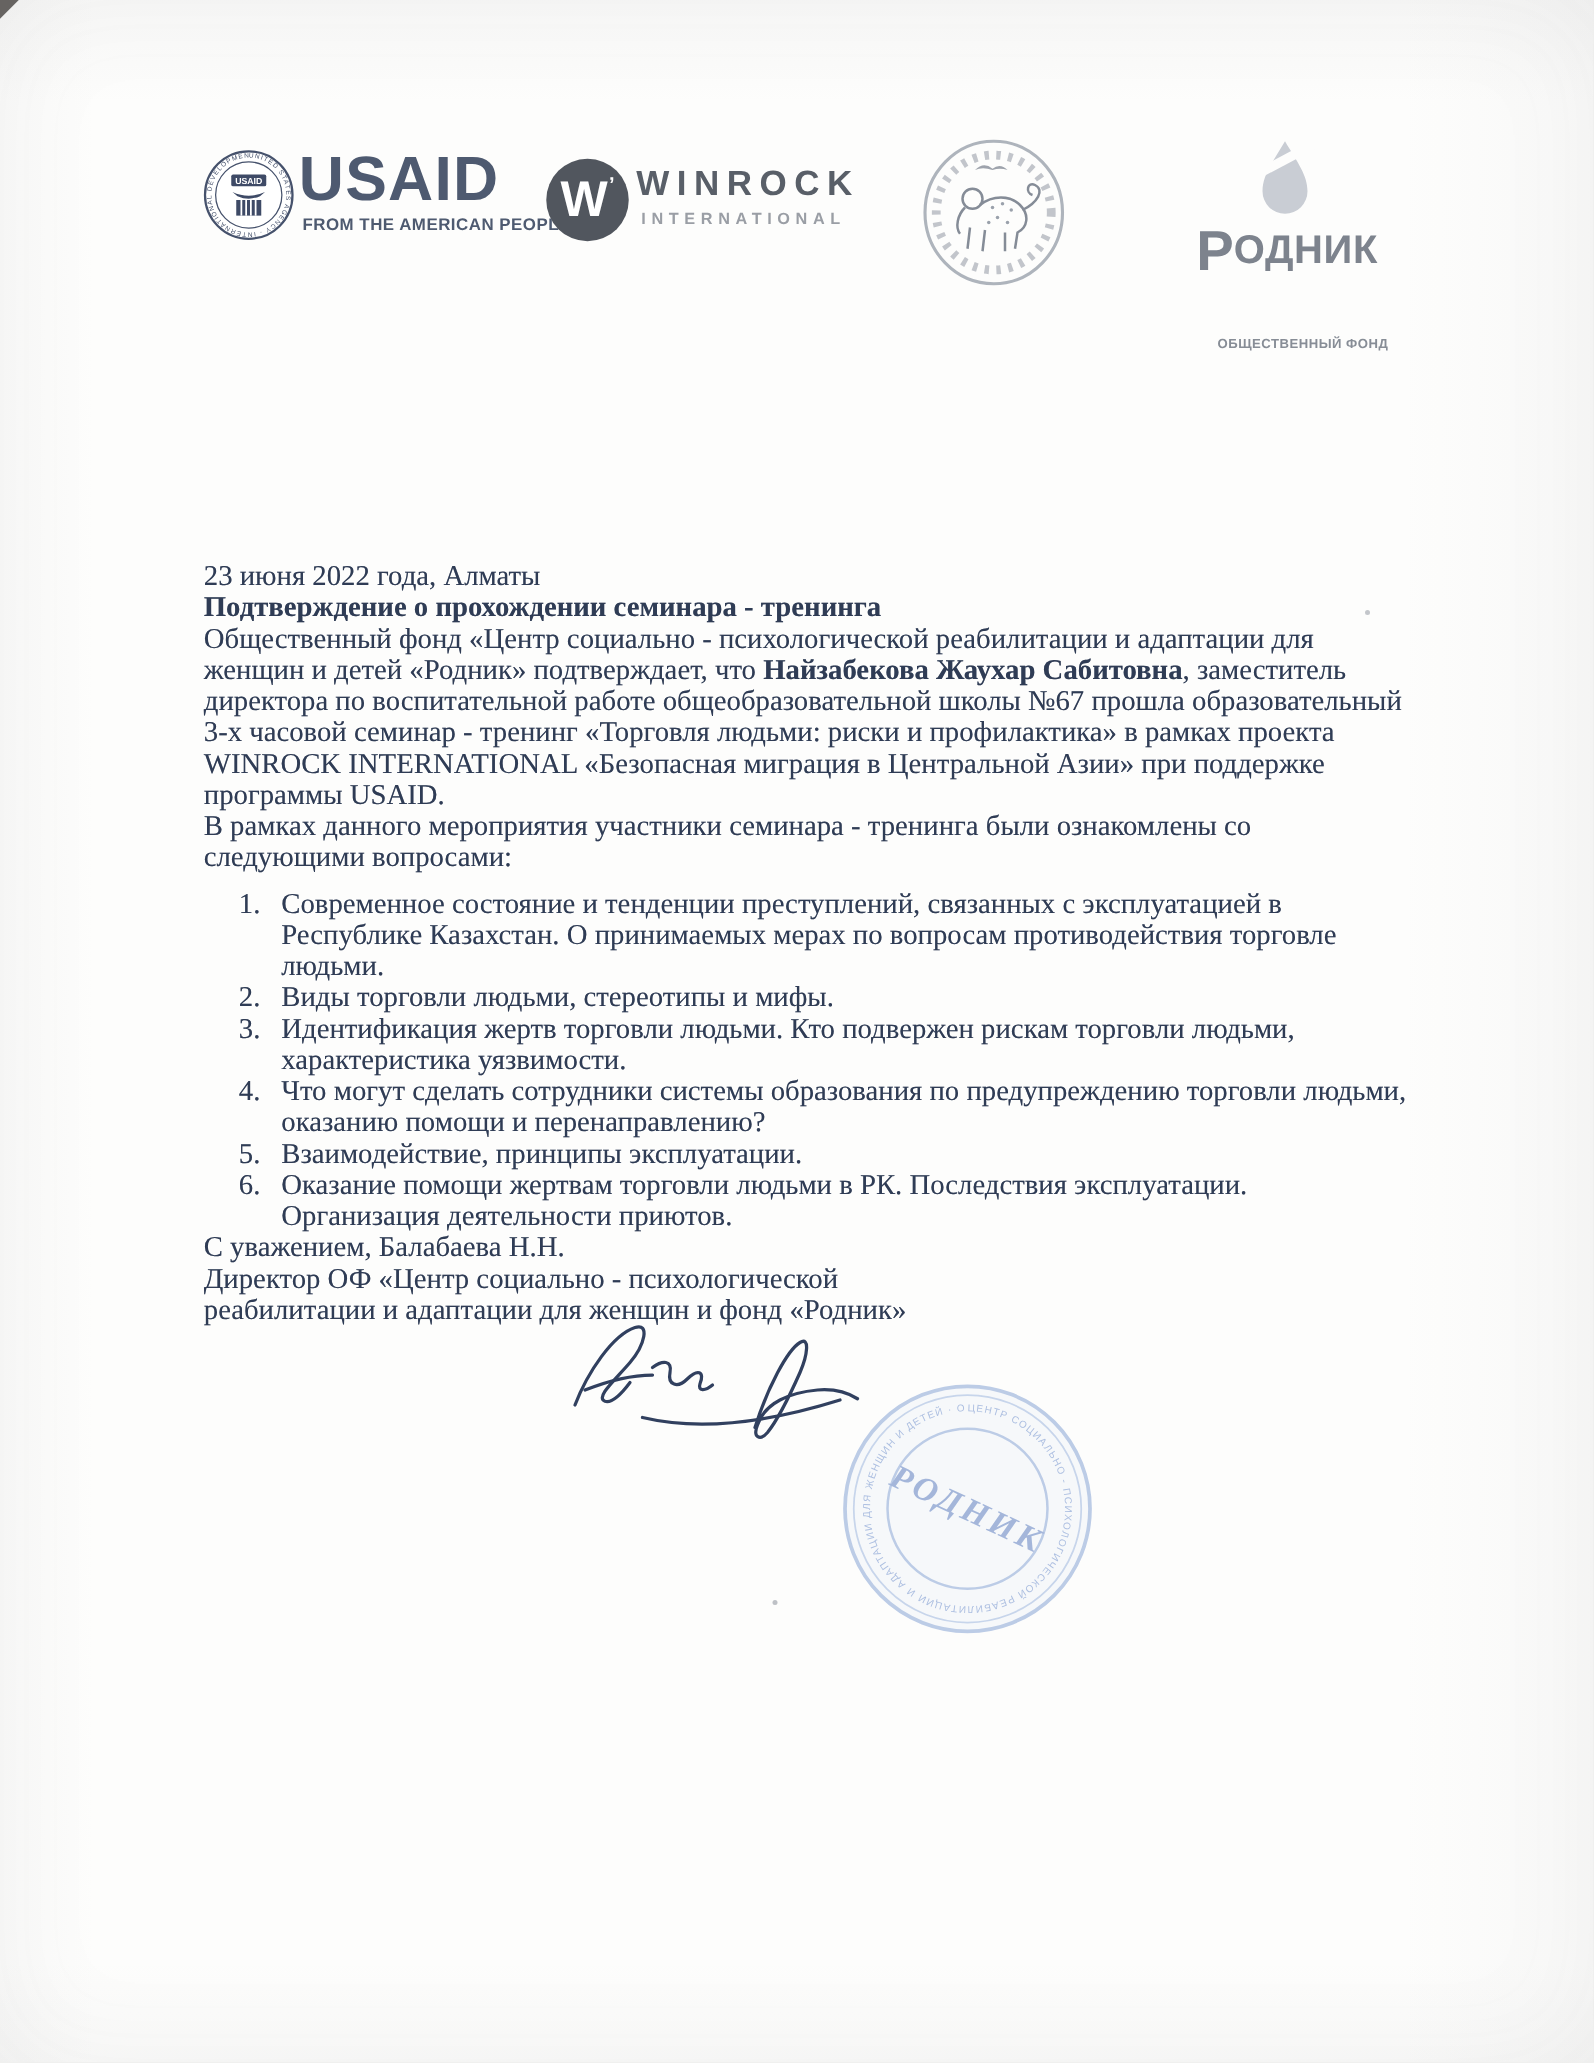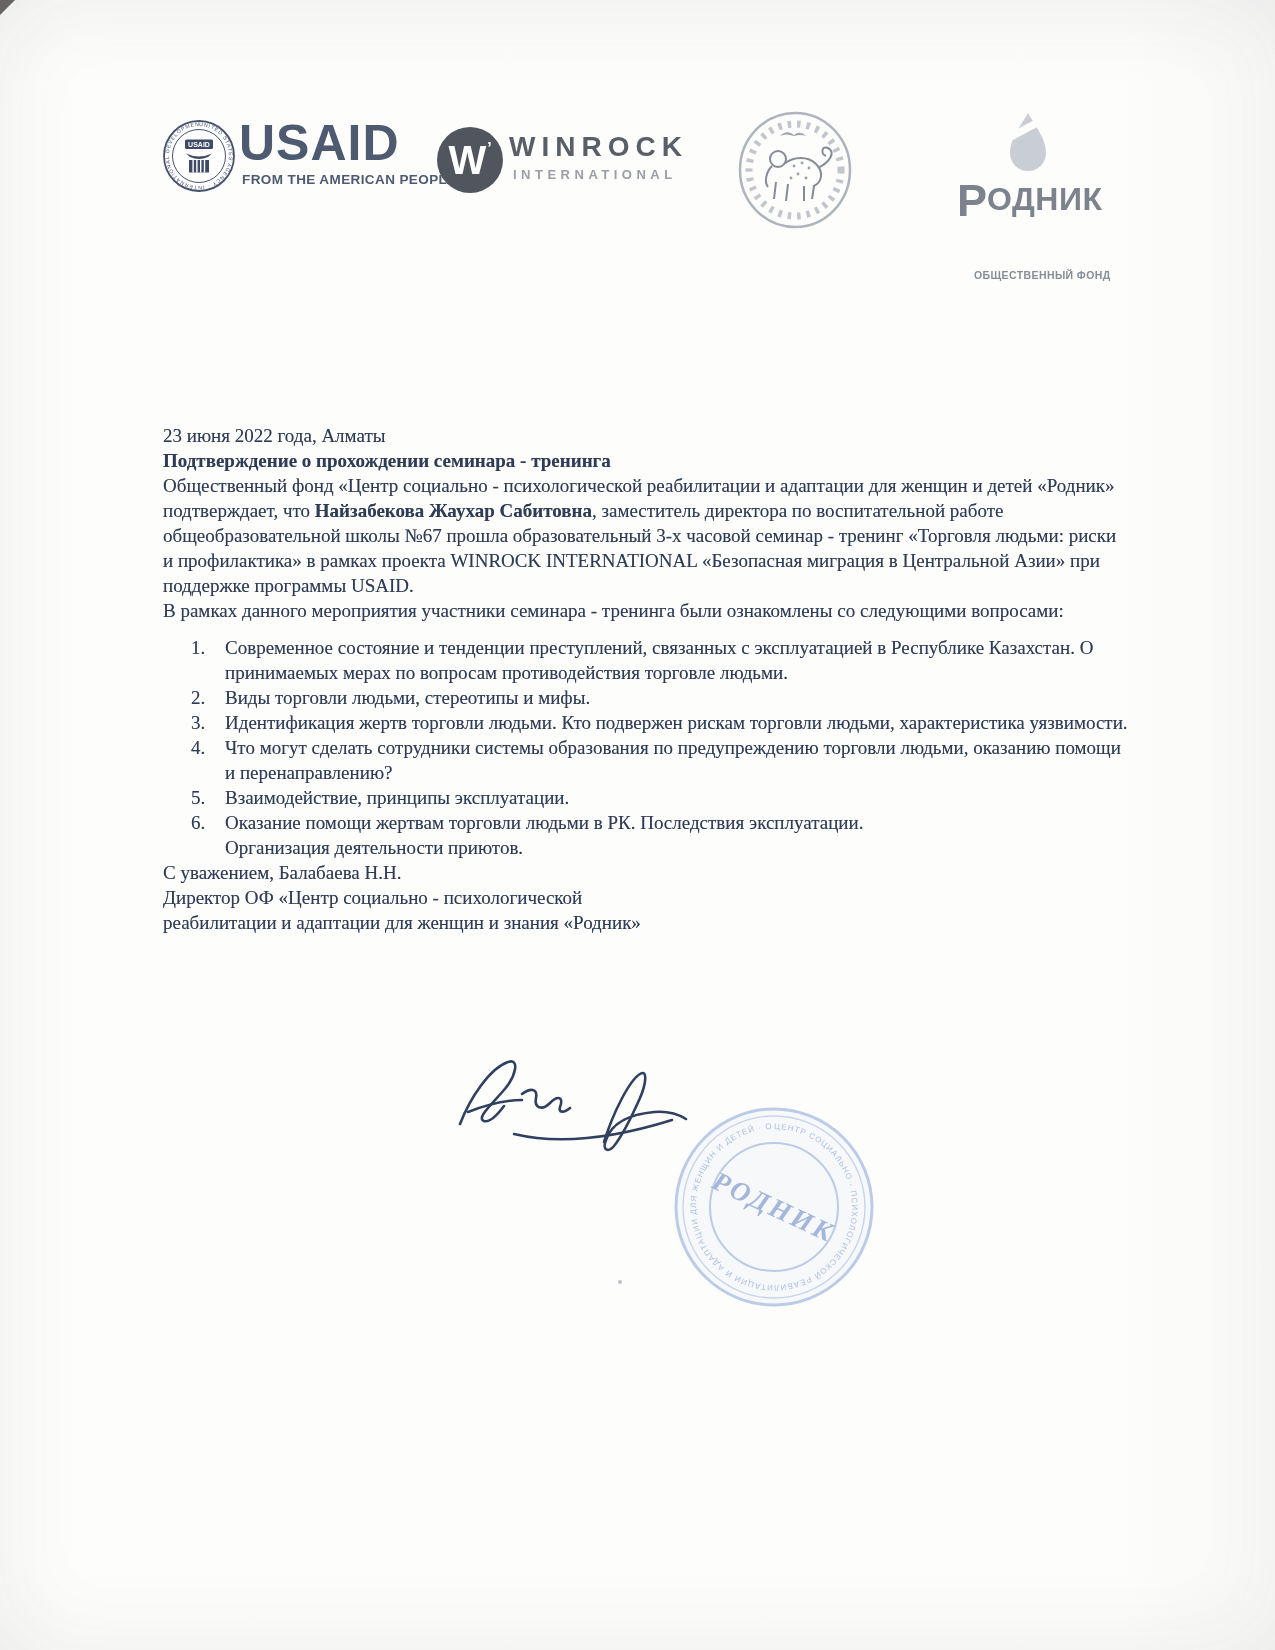--- a/index.html
+++ b/index.html
@@ -33,22 +33,22 @@
   .winrock-sub{left:513px;top:167px;font-family:"Liberation Sans",sans-serif;
     font-size:13px;font-weight:600;letter-spacing:4.5px;color:#9a9ea5;}
   .rodnik-word{left:957px;top:181px;display:flex;align-items:flex-start;
     font-family:"Liberation Sans",sans-serif;font-weight:bold;color:#7d838d;}
   .rodnik-word .initial{font-size:45px;line-height:40px;}
   .rodnik-word .rest{font-size:32px;line-height:34px;margin-top:1px;letter-spacing:.5px;}
   .rodnik-sub{left:974px;top:224px;font-family:"Liberation Sans",sans-serif;
     font-size:10.5px;font-weight:bold;letter-spacing:.4px;color:#878d96;margin-top:45px;}
 
   
-  .content{position:absolute;left:163px;top:423px;width:965px;
-    font-size:19px;line-height:25px;
+  .content{position:absolute;left:163px;top:448px;width:965px;
+    font-size:23px;line-height:25px;
     text-shadow:0 0 .5px rgba(47,60,85,.45);}
   .content p{margin:0;}
   .doc-title{font-weight:bold;margin-top:16px;}
   .p1{margin-top:15px;}
   .p2{margin-top:25px;}
   .list{margin-top:12px;}
   .li{display:flex;}
   .li .num{flex:0 0 34px;margin-left:28px;}
   .li .li-text{flex:1;}
   .p3{margin-top:18px;}
@@ -162,21 +162,21 @@
       <div class="li">
         <span class="num">6.</span>
         <span class="li-text"><span>Оказание помощи жертвам торговли людьми в РК. Последствия эксплуатации.</span><br>
           <span>Организация деятельности приютов.</span></span>
       </div>
     </div>
 
 
     <p class="regards">С уважением, Балабаева Н.Н.</p>
     <p class="position1">Директор ОФ «Центр социально - психологической</p>
-    <p class="position2">реабилитации и адаптации для женщин и знания «Родник»</p>
+    <p class="position2">реабилитации и адаптации для женщин и фонд «Родник»</p>
   </div>
 
   <svg class="abs stamp" width="206" height="206" viewBox="0 0 206 206">
     <circle cx="103" cy="103" r="98" fill="rgba(186,202,232,0.12)" stroke="#b7c8e5" stroke-width="3"></circle>
     <circle cx="103" cy="103" r="91" fill="none" stroke="#c3d2ea" stroke-width="1.4"></circle>
     <circle cx="103" cy="103" r="64" fill="none" stroke="#b7c8e5" stroke-width="2"></circle>
     <defs>
         <path id="stampArc" d="M103,25 a78,78 0 1 1 -0.01,0"></path>
       </defs>
     <text font-size="8" font-family="Liberation Sans, sans-serif" fill="#a6badf" letter-spacing="1">

